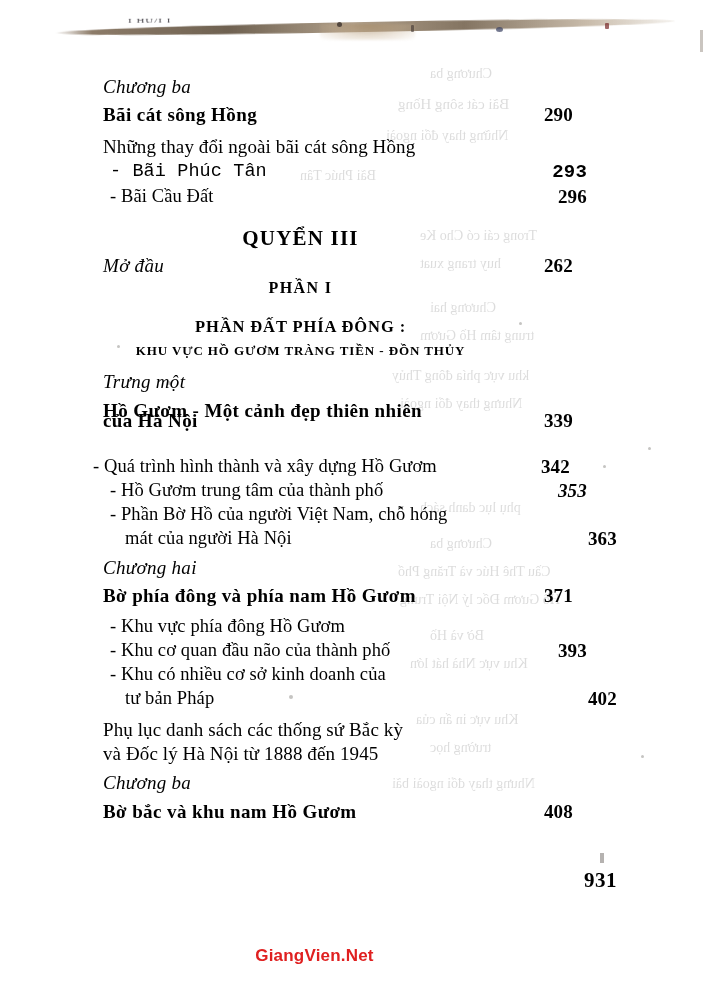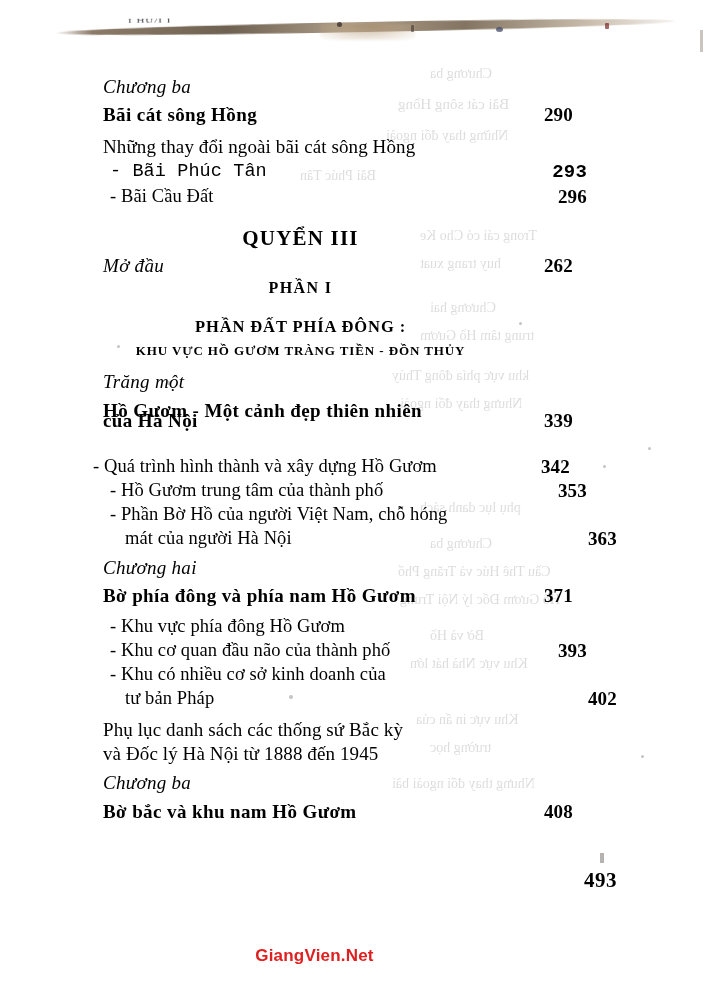--- a/index.html
+++ b/index.html
@@ -282,36 +282,36 @@
       </div>
       <div class="row" style="top: 186px; left: 110px;">
         <span class="txt sub">- Bãi Cầu Đất</span>
         <span class="pg" style="right: -7px;">296</span>
       </div>
       <div class="row" style="top: 255px;">
         <span class="txt chapter-label">Mở đầu</span>
         <span class="pg">262</span>
       </div>
       <div class="row" style="top: 371px;">
-        <span class="txt chapter-label">Trăng một</span>
+        <span class="txt chapter-label">Trưng một</span>
       </div>
       <div class="row" style="top: 400px;">
         <span class="txt chapter-title">Hồ Gươm - Một cảnh đẹp thiên nhiên</span>
       </div>
       <div class="row" style="top: 410px;">
         <span class="txt chapter-title">của Hà Nội</span>
         <span class="pg">339</span>
       </div>
       <div class="row" style="top: 456px; left: 93px;">
         <span class="txt sub">- Quá trình hình thành và xây dựng Hồ Gươm</span>
         <span class="pg" style="right: -7px;">342</span>
       </div>
       <div class="row" style="top: 480px; left: 110px;">
         <span class="txt sub">- Hồ Gươm trung tâm của thành phố</span>
-        <span class="pg" style="right: -7px;">353</span>
+        <span class="pg" style="right: -7px; font-style: italic;">353</span>
       </div>
       <div class="row" style="top: 504px; left: 110px;">
         <span class="txt sub">- Phần Bờ Hồ của người Việt Nam, chỗ hóng</span>
       </div>
       <div class="row" style="top: 528px; left: 125px;">
         <span class="txt sub-cont">mát của người Hà Nội</span>
         <span class="pg" style="right: -22px;">363</span>
       </div>
       <div class="row" style="top: 557px;">
         <span class="txt chapter-label">Chương hai</span>
@@ -350,17 +350,17 @@
     </div>
 
   <div id="heading-layer">
       <div class="center-head quyen" style="top: 226px;">QUYỂN III</div>
       <div class="center-head phan-1" style="top: 279px;">PHẦN I</div>
       <div class="center-head phan-dat" style="top: 317px;">PHẦN ĐẤT PHÍA ĐÔNG :</div>
       <div class="center-head khu-vuc" style="top: 343px;">KHU VỰC HỒ GƯƠM TRÀNG TIỀN -  ĐỒN THỦY</div>
     </div>
 
   <div class="folio-speck"></div>
-  <div class="folio">493</div>
+  <div class="folio">931</div>
 
   <div class="watermark" style="color: rgb(224, 32, 32);">GiangVien.Net</div>
 
 </div>
 
 </body></html>

